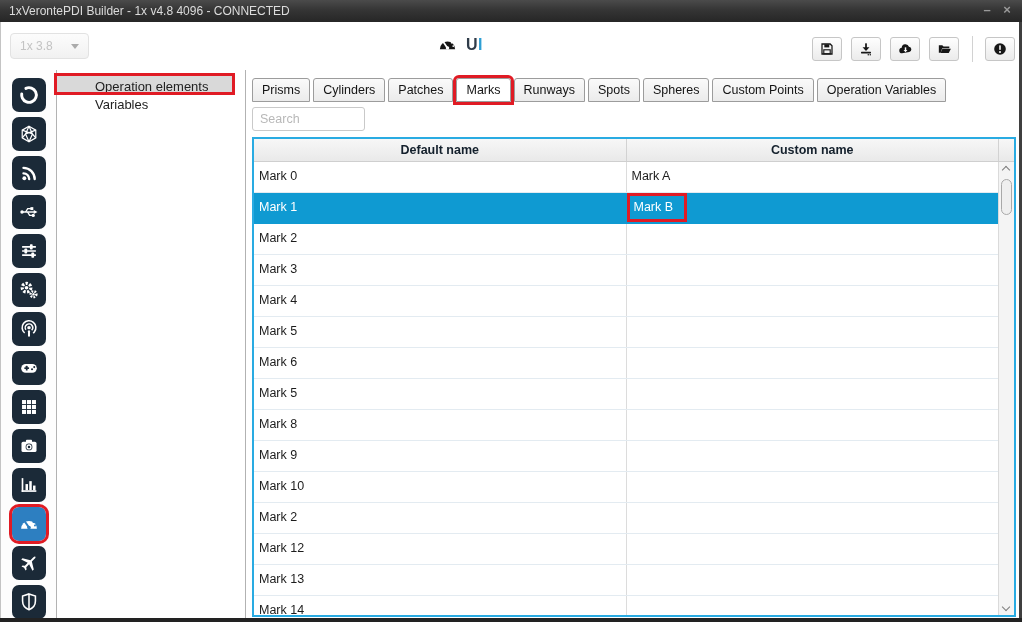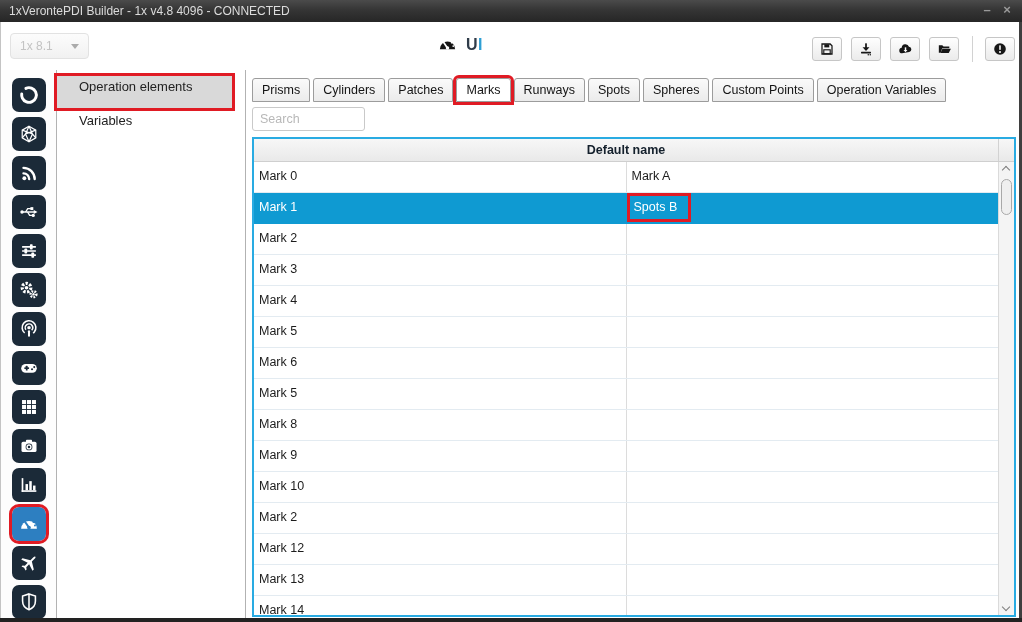--- a/index.html
+++ b/index.html
@@ -36,21 +36,21 @@
   .rail { position:absolute; left:1px; top:70px; width:56px; bottom:4px; background:#fdfdfd;
     border-right:1px solid #b2b2b2; display:flex; flex-direction:column; align-items:center;
     padding-top:8px; gap:5px; }
   .tile { width:34px; height:34px; min-height:34px; border-radius:7px; background:#1b2a38;
     display:flex; align-items:center; justify-content:center; }
   .tile.active { background:#2d7fc1; outline:3px solid #e01b24; }
 
   
   .nav { position:absolute; left:57px; top:70px; width:189px; bottom:4px; background:#fff;
     border-right:1px solid #b2b2b2; padding-top:6px; }
-  .nav-item { height:32px; line-height:22px; padding-left:22px; font-size:13px; color:#222;
+  .nav-item { height:16px; line-height:22px; padding-left:38px; font-size:13px; color:#222;
     margin-bottom:2px; margin-right:13px; }
   .nav-item.selected { background:#d9d9d9; }
   .nav-item.annotated { outline:3px solid #e01b24; }
 
   
   .content { position:absolute; left:246px; top:70px; right:0; bottom:4px; background:#fff; }
   .tabs { position:absolute; left:6px; top:8px; display:flex; gap:3px; }
   .tab { height:24px; line-height:22px; padding:0 9px; font-size:12.5px; color:#141414;
     background:linear-gradient(#fafafa,#ebebeb); border:1px solid #9c9c9c; border-radius:3px 3px 0 0; }
   .tab.active { background:#fff; }
@@ -102,21 +102,21 @@
 <div class="window">
 
   <div class="titlebar">
     <span>1xVerontePDI Builder - 1x v4.8 4096 - CONNECTED</span>
     <span class="win-btn win-min">–</span>
     <span class="win-btn win-close">×</span>
   </div>
 
   <div class="toolbar">
     <div class="version">
-      <span>1x 8.1</span>
+      <span>1x 3.8</span>
       <span class="caret"></span>
     </div>
 
     <div class="center-title">
       <svg width="21" height="21" viewBox="0 0 24 24">
         <path d="M3.3 17.4 a8.7 8.7 0 1 1 17.4 0 z" fill="#141414"></path>
         <path d="M11.9 15.9 L7.7 9.8" stroke="#fff" stroke-width="2" stroke-linecap="round"></path>
         <circle cx="12" cy="7" r="1.05" fill="#fff"></circle>
         <circle cx="16.8" cy="9.9" r="1.05" fill="#fff"></circle>
         <circle cx="18.6" cy="13.8" r="1.05" fill="#fff"></circle>
@@ -329,33 +329,34 @@
       <div class="tab">Spheres</div>
       <div class="tab">Custom Points</div>
       <div class="tab">Operation Variables</div>
     </div>
 
     <input class="search" type="text" placeholder="Search" style="">
 
     <div class="tablebox">
       <div class="thead">
         <div class="th">Default name</div>
+        <div class="th">Custom name</div>
         <div class="th-corner"></div>
       </div>
 
       <div class="tbody">
         <div class="row">
           <div class="cell first">Mark 0</div>
           <div class="cell">Mark A</div>
         </div>
         <div class="row selected">
           <div class="cell first">Mark 1</div>
           <div class="cell">
             <span class="annot-box">
-              <span>Spots B</span>
+              <span>Mark B</span>
             </span>
           </div>
         </div>
         <div class="row">
           <div class="cell first">Mark 2</div>
           <div class="cell"></div>
         </div>
         <div class="row">
           <div class="cell first">Mark 3</div>
           <div class="cell"></div>

